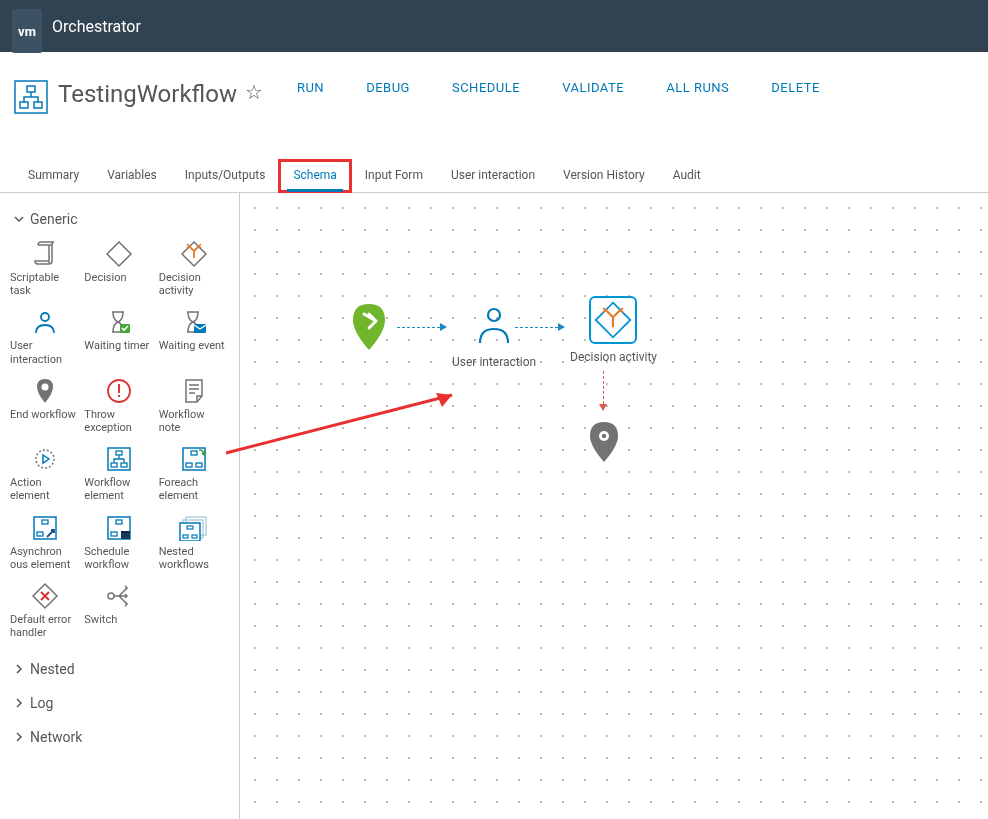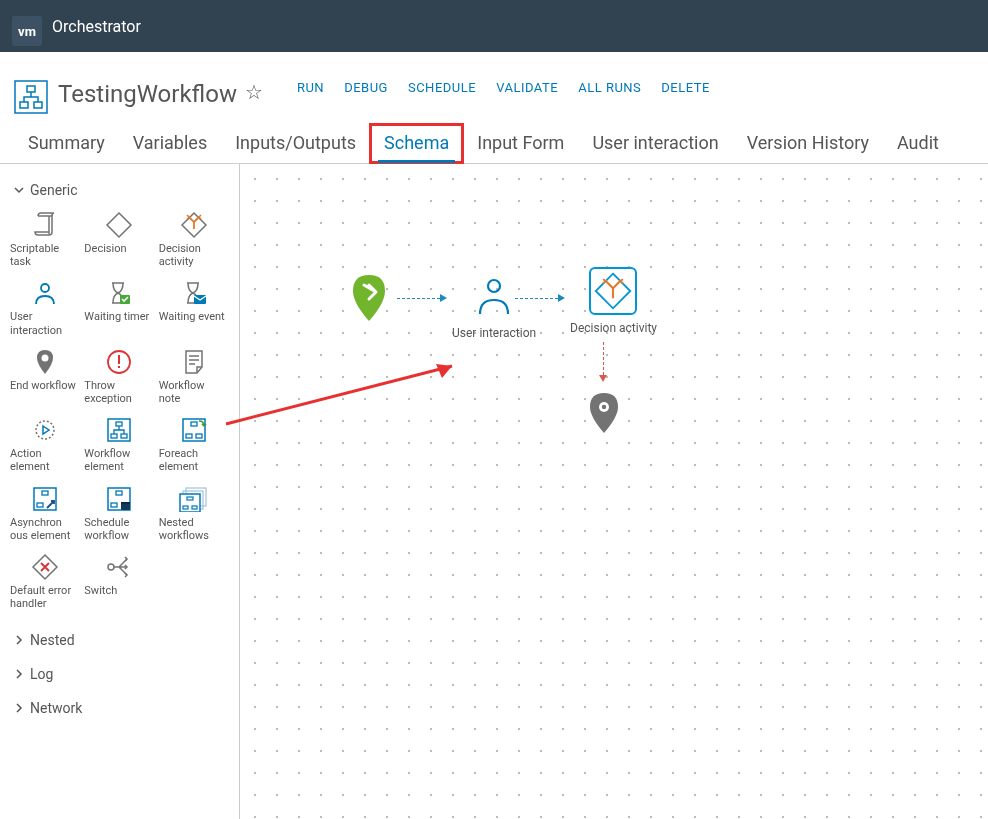--- a/index.html
+++ b/index.html
@@ -1,30 +1,30 @@
 <!DOCTYPE html>
 <html><head>
 <meta charset="utf-8">
 <style>
   * { box-sizing: border-box; margin: 0; padding: 0; }
   body { font-family: -apple-system, BlinkMacSystemFont, "Segoe UI", Roboto, Helvetica, Arial, sans-serif; font-size: 13px; color: #565656; background: #fff; width: 988px; height: 819px; overflow: hidden; }
   
   .header { background: #314351; height: 52px; display: flex; align-items: center; padding: 0 12px; color: #fff; }
-  .header-logo { background: #3c5163; width: 30px; height: 30px; display: flex; align-items: center; justify-content: center; font-weight: bold; font-size: 13px; border-radius: 2px; margin-right: 10px; margin-top: 10px; }
+  .header-logo { background: #3c5163; width: 30px; height: 44px; display: flex; align-items: center; justify-content: center; font-weight: bold; font-size: 13px; border-radius: 2px; margin-right: 10px; margin-top: 10px; }
   .header-title { font-size: 16px; font-weight: 400; }
 
   .title-row { display: flex; padding: 28px 0 4px 14px; gap: 10px; }
   .wf-icon { width: 34px; height: 34px; display:flex; align-items:center; justify-content:center; }
   .wf-name { font-size: 24px; color: #565656; font-weight: 400; }
   .star { font-size: 20px; color: #565656; margin-left: -2px; }
-  .actions { display: flex; gap: 20px; margin-left: 24px; }
+  .actions { display: flex; gap: 42px; margin-left: 24px; }
   .action { color: #0079b8; font-size: 13px; letter-spacing: 0.5px; cursor: pointer; }
 
   .tabs { display: flex; border-bottom: 1px solid #ccc; padding-left: 14px; margin-top: 6px; }
-  .tab { padding: 8px 14px 10px; color: #565656; cursor: pointer; position: relative; font-size: 18px; }
+  .tab { padding: 8px 14px 10px; color: #565656; cursor: pointer; position: relative; font-size: 12px; margin-top: 36px; }
   .tab.active { color: #0079b8; }
   .tab.active::after { content:""; position:absolute; left:8px; right:8px; bottom:0; height:3px; background:#0079b8; }
   .tab.highlighted { outline: 3px solid #e83030; outline-offset: -2px; }
 
   .main { display: flex; height: calc(100% - 155px); }
   .sidebar { width: 240px; border-right: 1px solid #ccc; padding: 12px 10px; overflow: hidden; }
   .cat { margin-bottom: 6px; }
   .cat-header { display:flex; align-items:flex-end; gap:6px; font-size:14px; color:#565656; cursor:pointer; padding:6px 4px; }
   .chev { display:inline-block; }
   .palette { display:grid; grid-template-columns: repeat(3, 1fr); gap: 10px 4px; padding: 6px 0 10px; }

